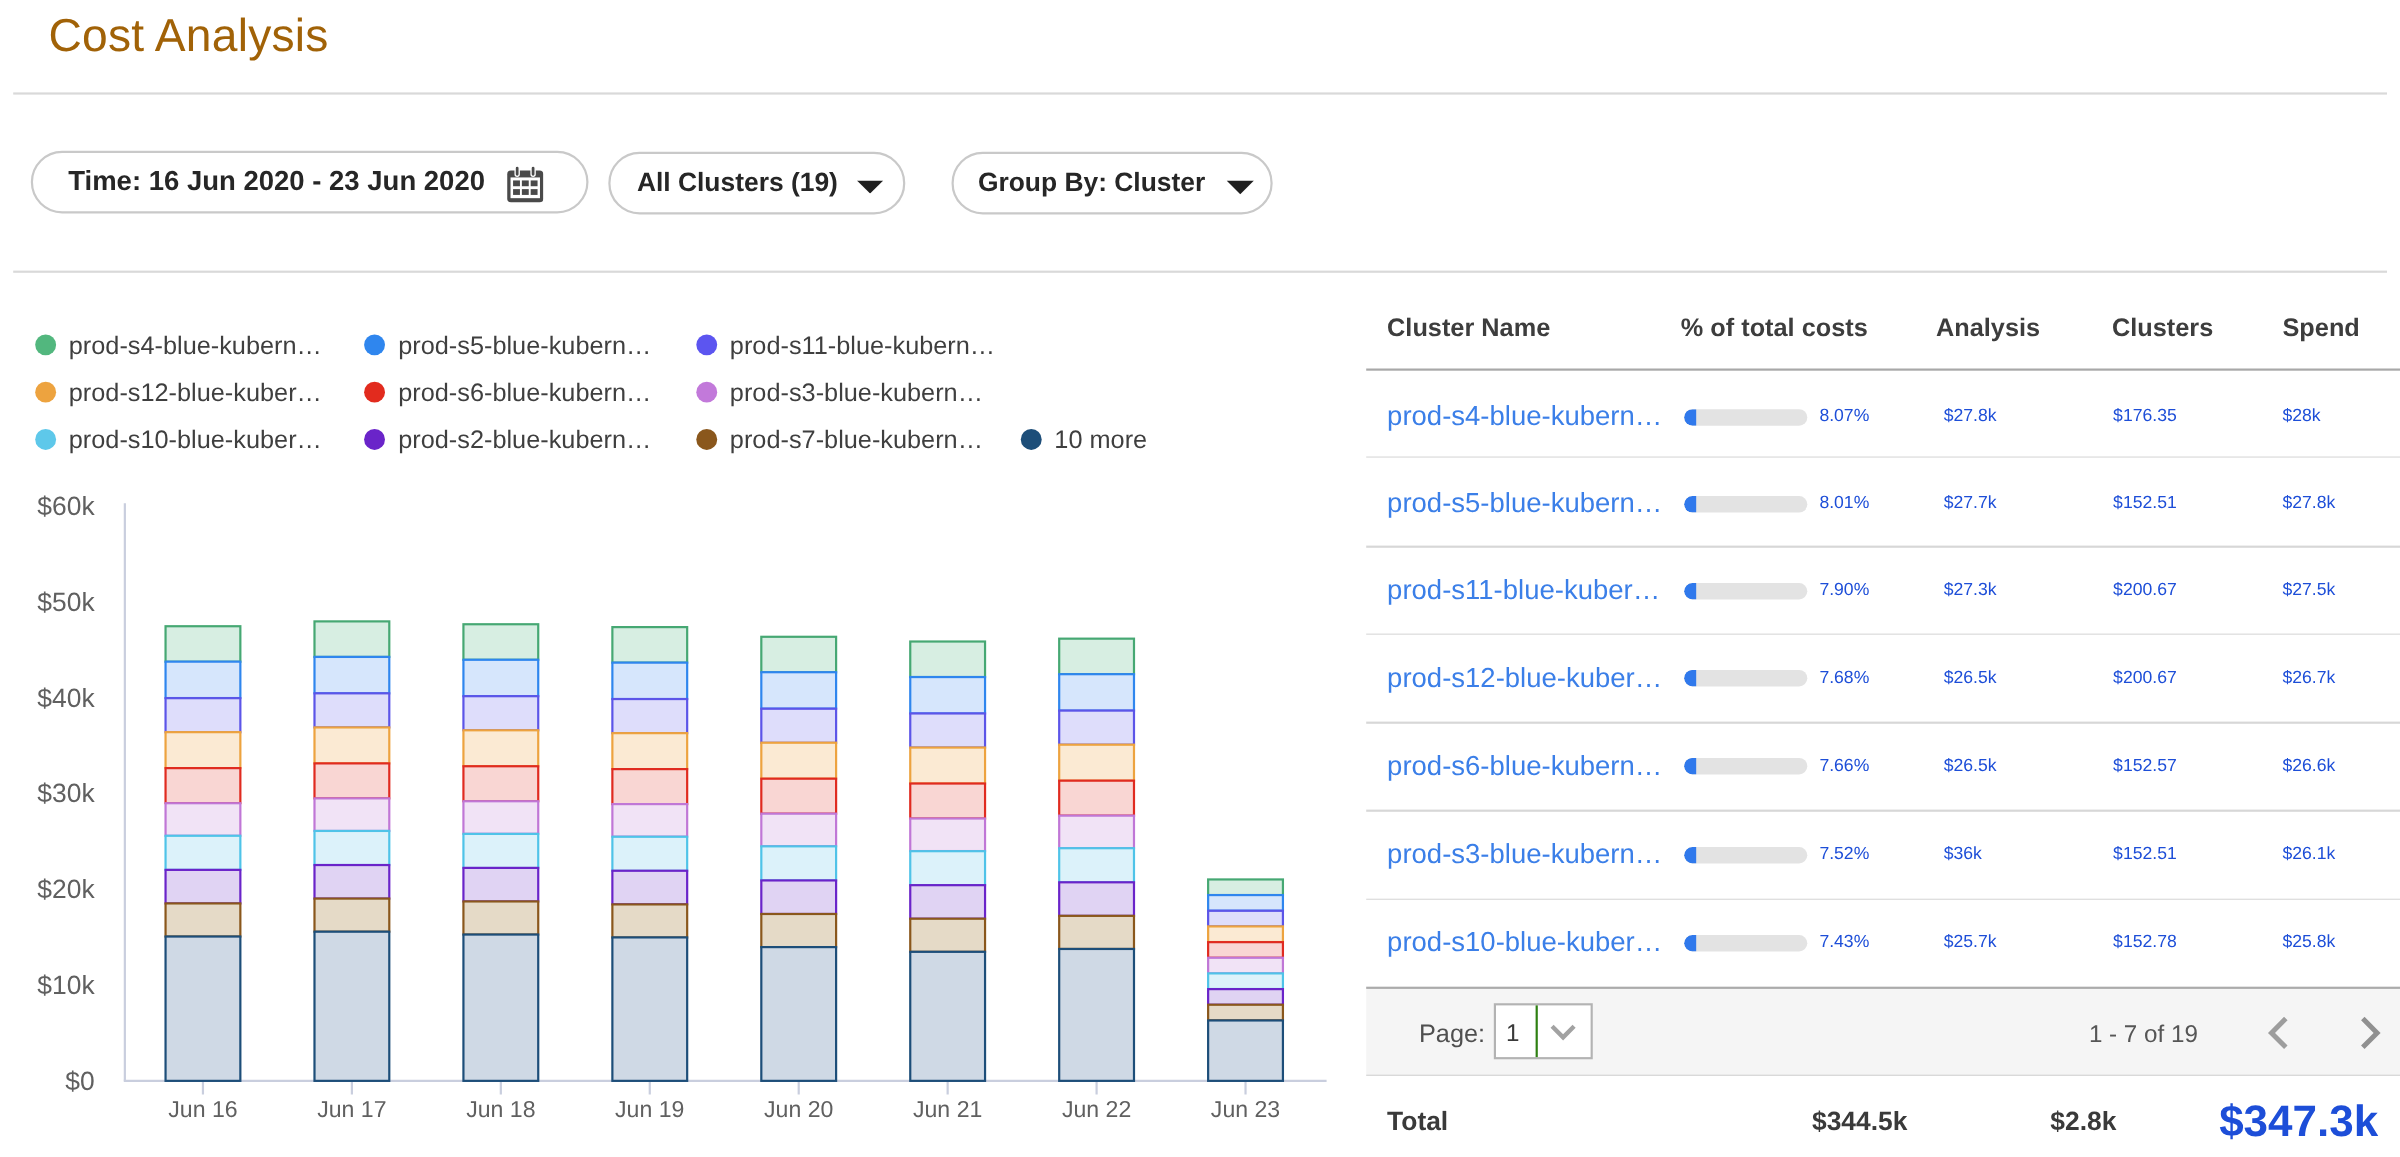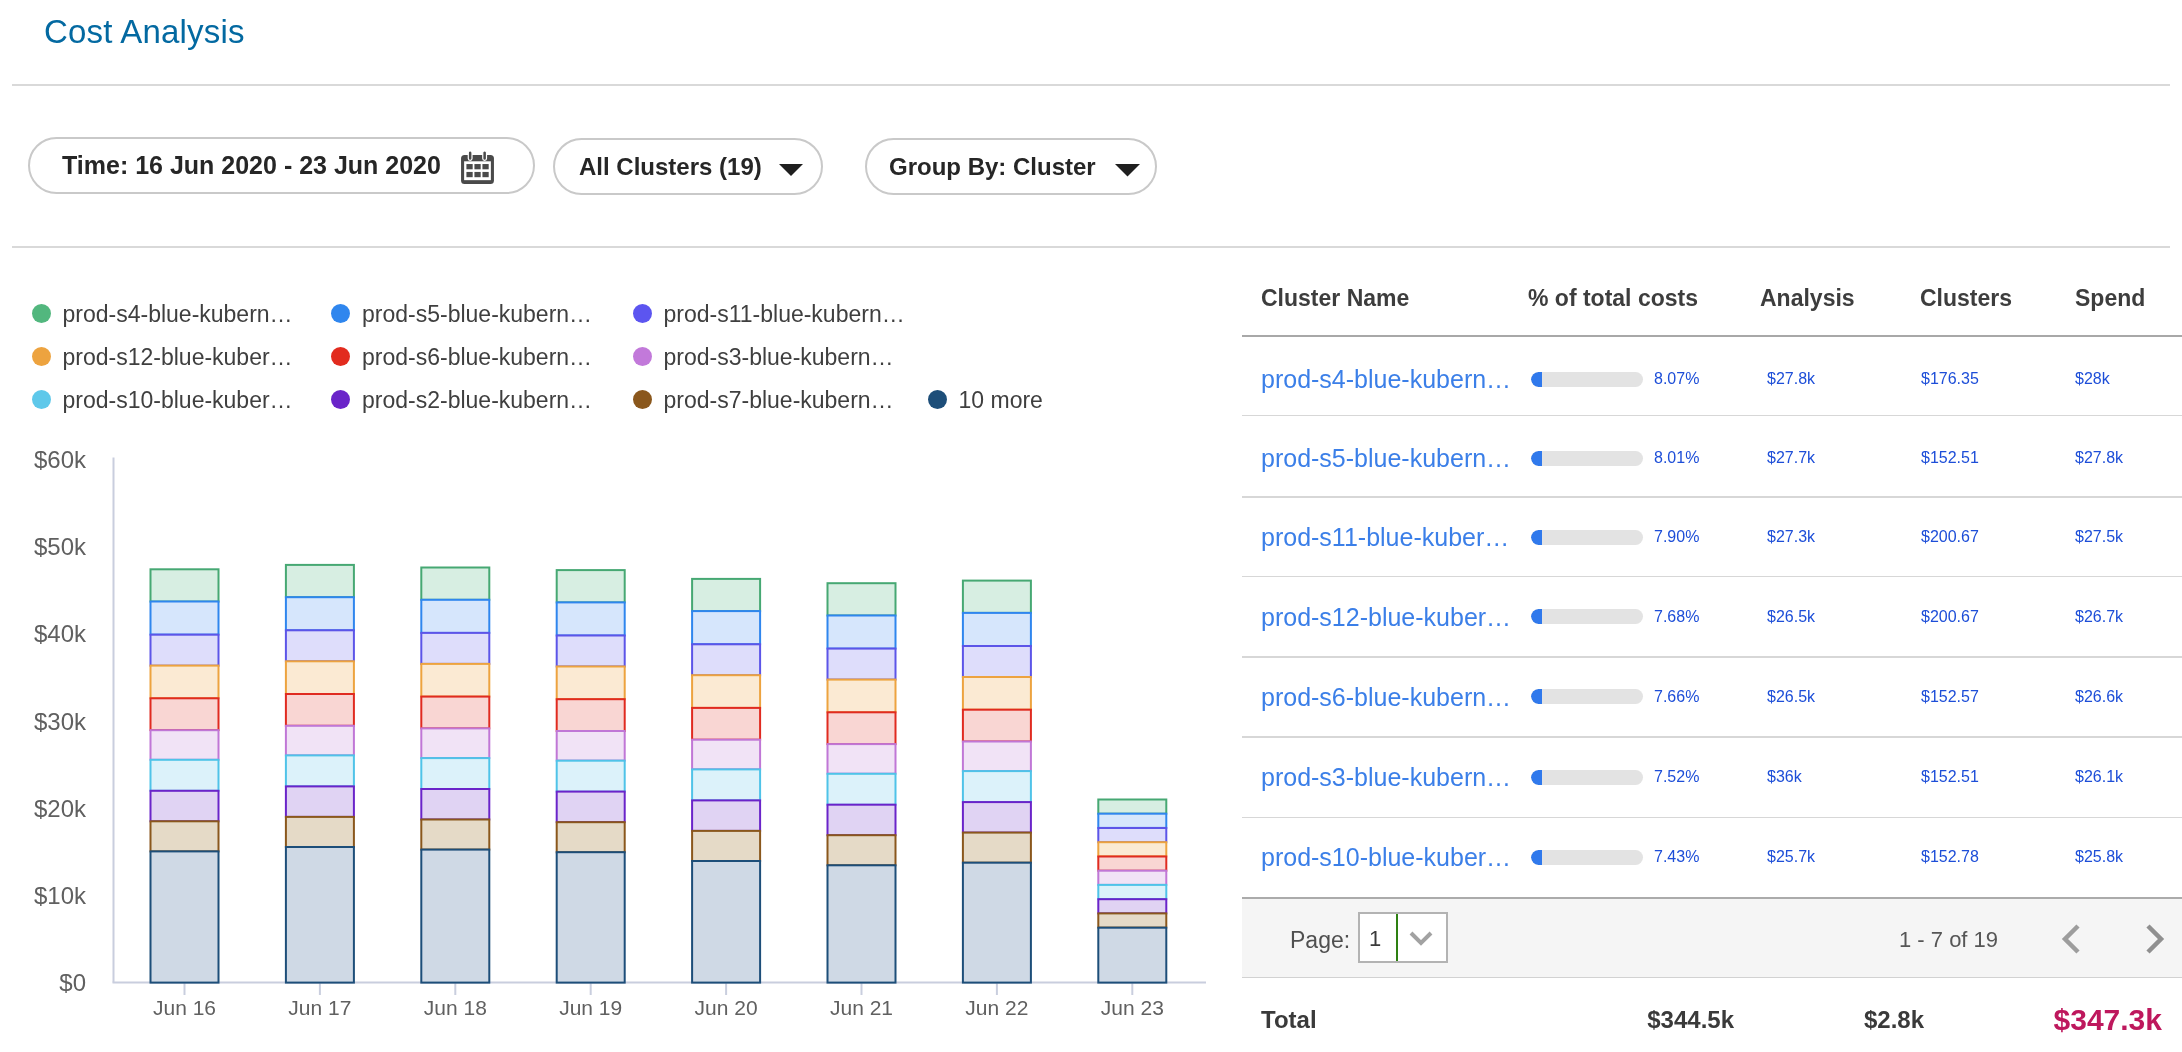--- a/index.html
+++ b/index.html
@@ -1,33 +1,33 @@
 <!DOCTYPE html>
 <html><head><meta charset="utf-8">
 <style>
 * { margin:0; padding:0; box-sizing:border-box; }
 html,body { width:2182px; height:1052px; background:#fff; font-family:"Liberation Sans", sans-serif; position:relative; overflow:hidden; }
 .abs { position:absolute; }
-.title { position:absolute; left:44px; top:32px; transform:translateY(-50%); font-size:33px; color:#0369a1; letter-spacing:0.2px; }
+.title { position:absolute; left:44px; top:32px; transform:translateY(-50%); font-size:42px; color:#a16207; letter-spacing:0.2px; }
 .hr { position:absolute; left:12px; right:12px; height:2px; background:#d9d9d9; }
 .pill { position:absolute; height:57px; border:2px solid #c9c9c9; border-radius:29px; background:#fff; display:flex; align-items:center; font-weight:bold; font-size:24px; color:#262626; white-space:nowrap; }
 .ldot { position:absolute; width:19px; height:19px; border-radius:50%; }
 .ltxt { position:absolute; transform:translateY(-50%); font-size:23px; color:#3f3f3f; white-space:nowrap; }
 .th { position:absolute; transform:translateY(-50%); font-size:23px; font-weight:bold; color:#3d3d3d; white-space:nowrap; }
 .lnk { position:absolute; transform:translateY(-50%); font-size:25px; color:#3b7fe8; white-space:nowrap; }
 .val { position:absolute; transform:translateY(-50%); font-size:16px; color:#1d4ed8; white-space:nowrap; }
 .sep1 { position:absolute; left:1242px; right:0; height:1.5px; background:#d7d7d7; }
 .sep2 { position:absolute; left:1242px; right:0; height:2px; background:#a8a8a8; }
 .pbar { position:absolute; width:112px; height:15px; border-radius:8px; background:#e3e3e3; overflow:hidden; }
 .pfill { width:11px; height:15px; background:#3079ec; border-radius:8px 0 0 8px; }
 .pgbar { position:absolute; left:1242px; right:0; top:897px; height:81px; background:#f5f5f5; border-top:2.5px solid #ababab; border-bottom:1.5px solid #d2d2d2; }
 .ptxt { position:absolute; transform:translateY(-50%); font-size:23px; color:#4f4f4f; white-space:nowrap; }
 .totlbl { position:absolute; transform:translateY(-50%); font-size:24px; font-weight:bold; color:#3a3a3a;text-align:right; }
 .totval { position:absolute; transform:translateY(-50%); font-size:24px; font-weight:bold; color:#3a3a3a; }
-.totbig { position:absolute; transform:translateY(-50%); font-size:30px; font-weight:bold; color:#be185d; }
+.totbig { position:absolute; transform:translateY(-50%); font-size:40px; font-weight:bold; color:#1d4ed8; }
 .selbox { position:absolute; left:1358px; top:912px; width:90px; height:51px; background:#fff; border:2px solid #b3b3b3; }
 .gline { position:absolute; left:1395.5px; top:914px; width:2.5px; height:47px; background:#2e8012; }
 </style></head>
 <body>
 <div class="title">Cost Analysis</div>
 <div class="hr" style="top:84px"></div>
 <div class="hr" style="top:246px"></div>
 
 <div class="pill" style="left:28px; top:137px; width:507px; padding-left:32px; font-size:25px;">Time: 16 Jun 2020 - 23 Jun 2020
   <svg style="position:absolute; left:431px; top:11px;" width="33" height="34" viewBox="0 0 30 31">

